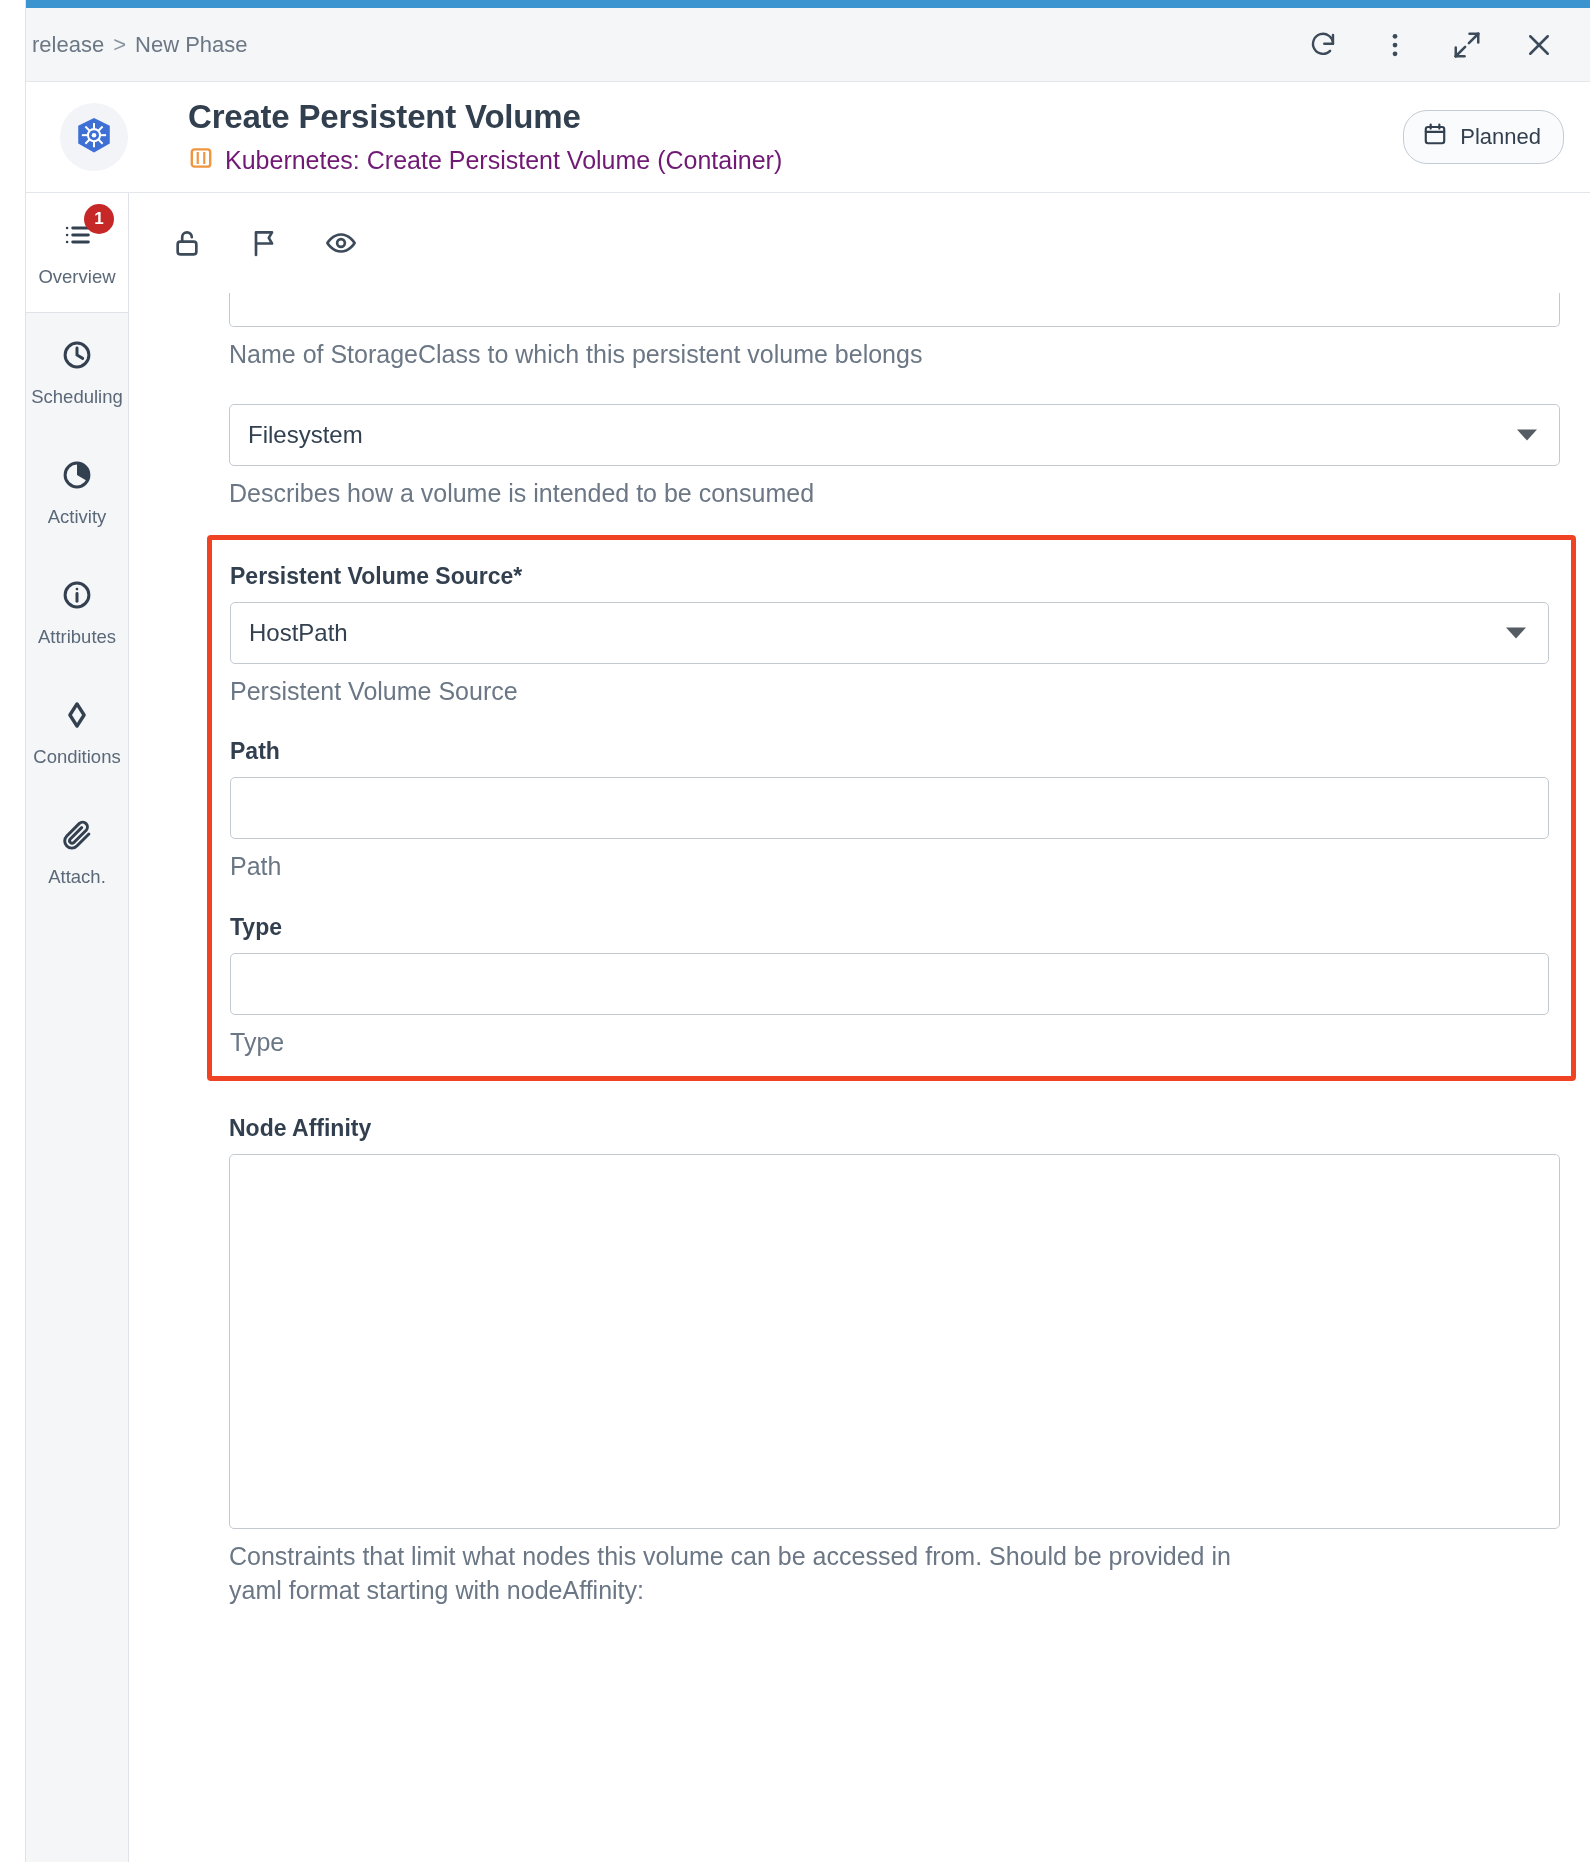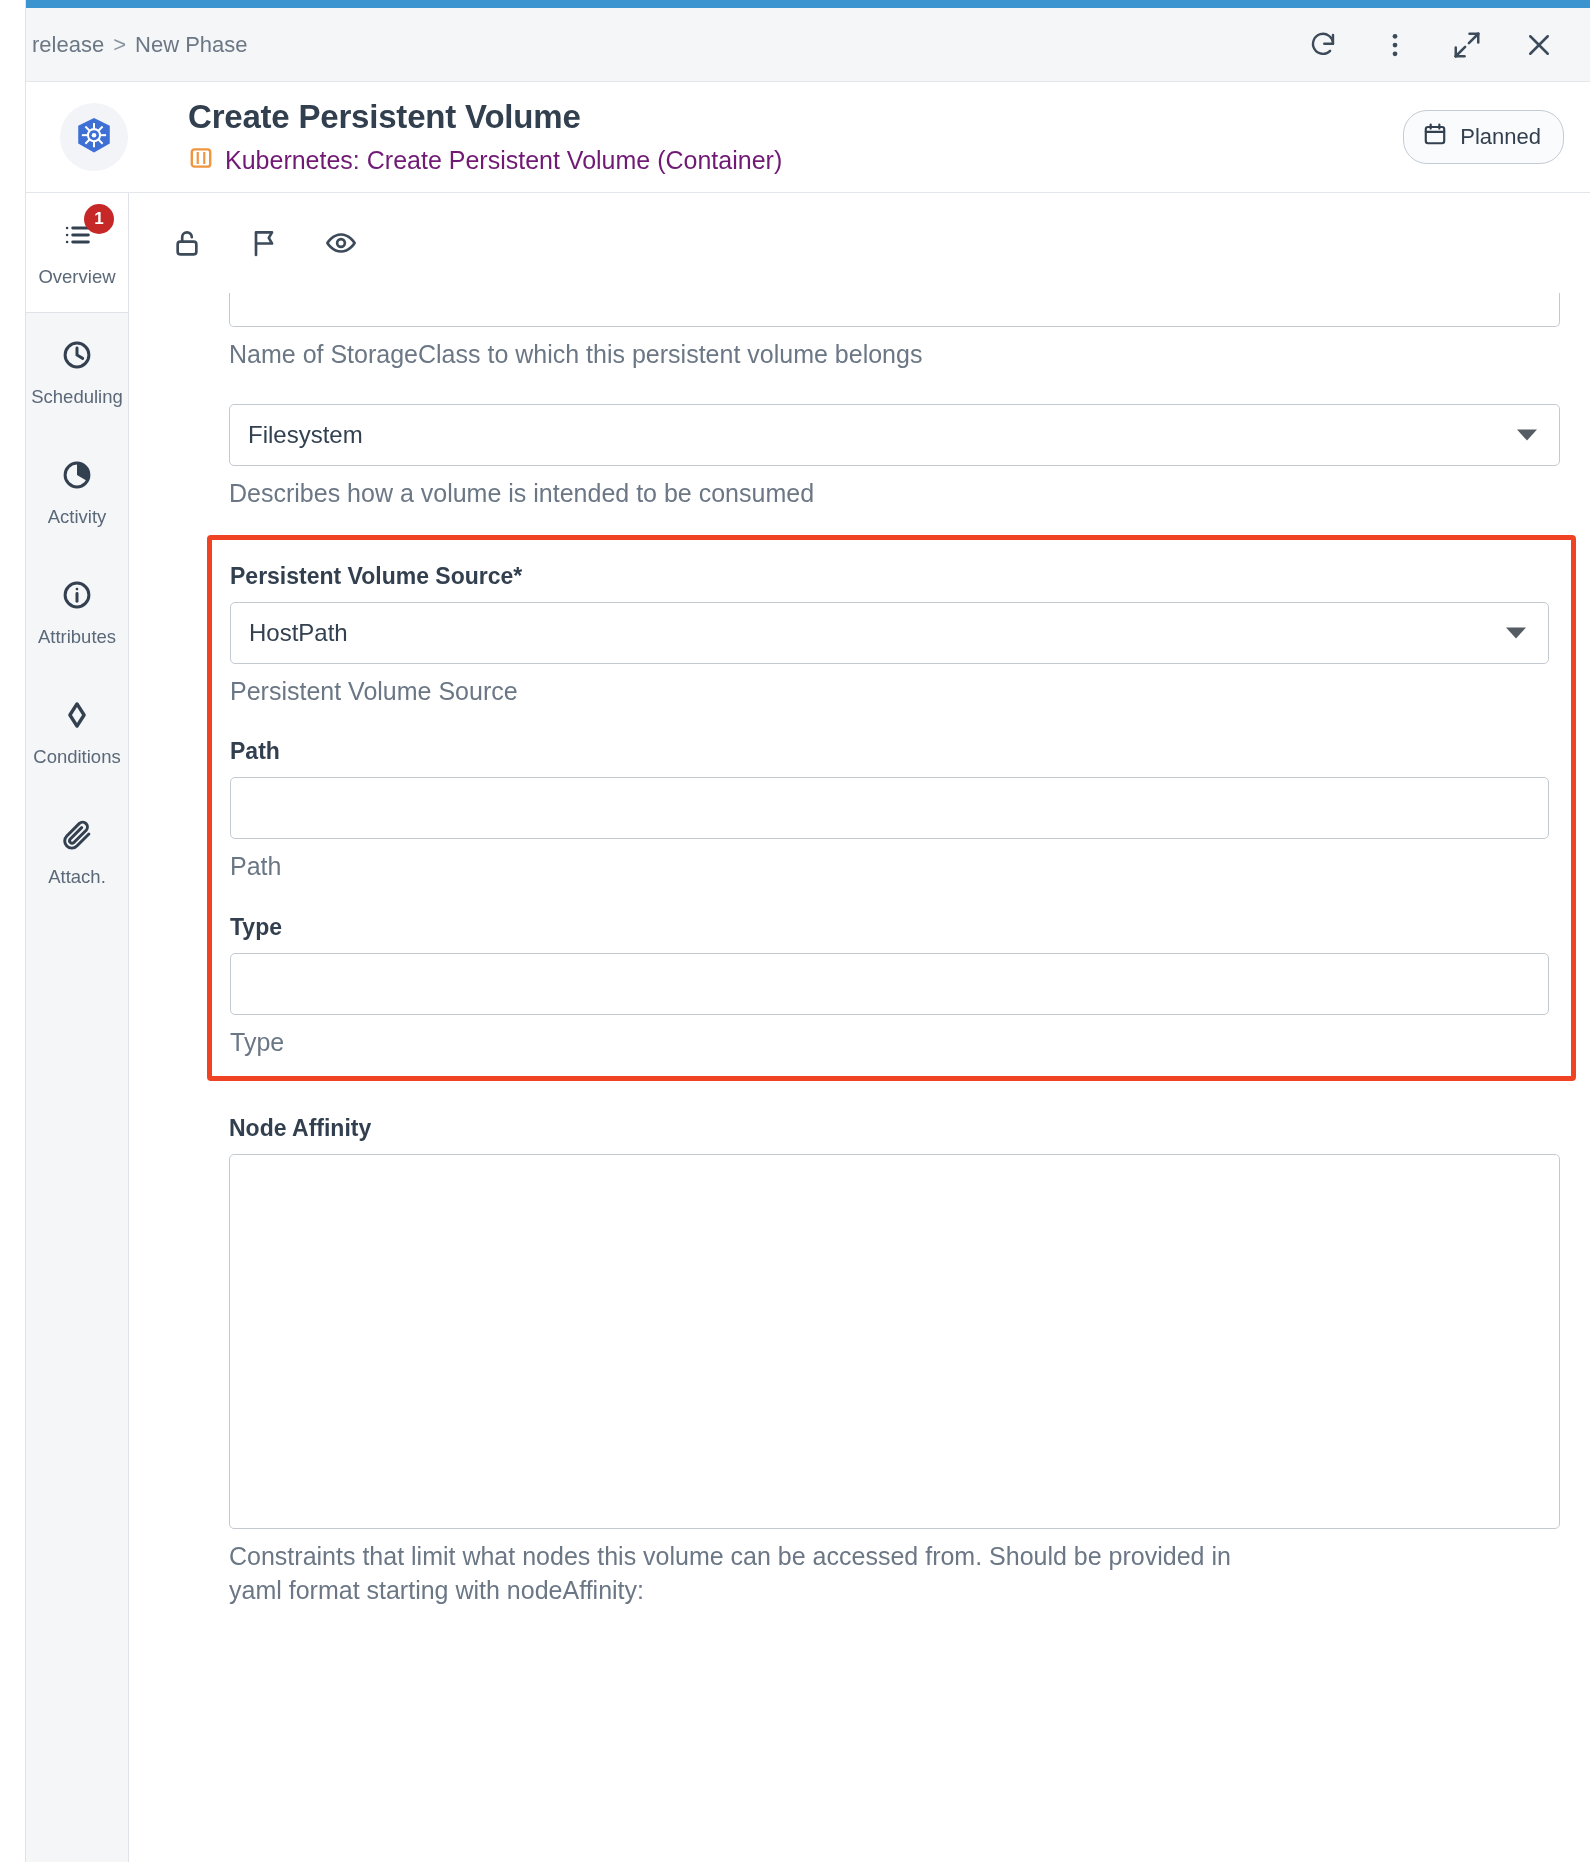--- a/index.html
+++ b/index.html
@@ -220,22 +220,22 @@
     color: #32404f;
     cursor: text;
   }
   .select-box {
     width: 100%;
     height: 62px;
     border: 1px solid #c4cad1;
     border-radius: 5px;
     background: #fff;
     display: flex;
-    align-items: center;
-    padding: 4px 18px;
+    align-items: flex-end;
+    padding: 16px 18px;
     font-size: 24px;
     color: #32404f;
     cursor: pointer;
     position: relative;
   }
   .select-caret {
     position: absolute;
     right: 22px; top: 50%;
     transform: translateY(-50%);
     width: 0; height: 0;

